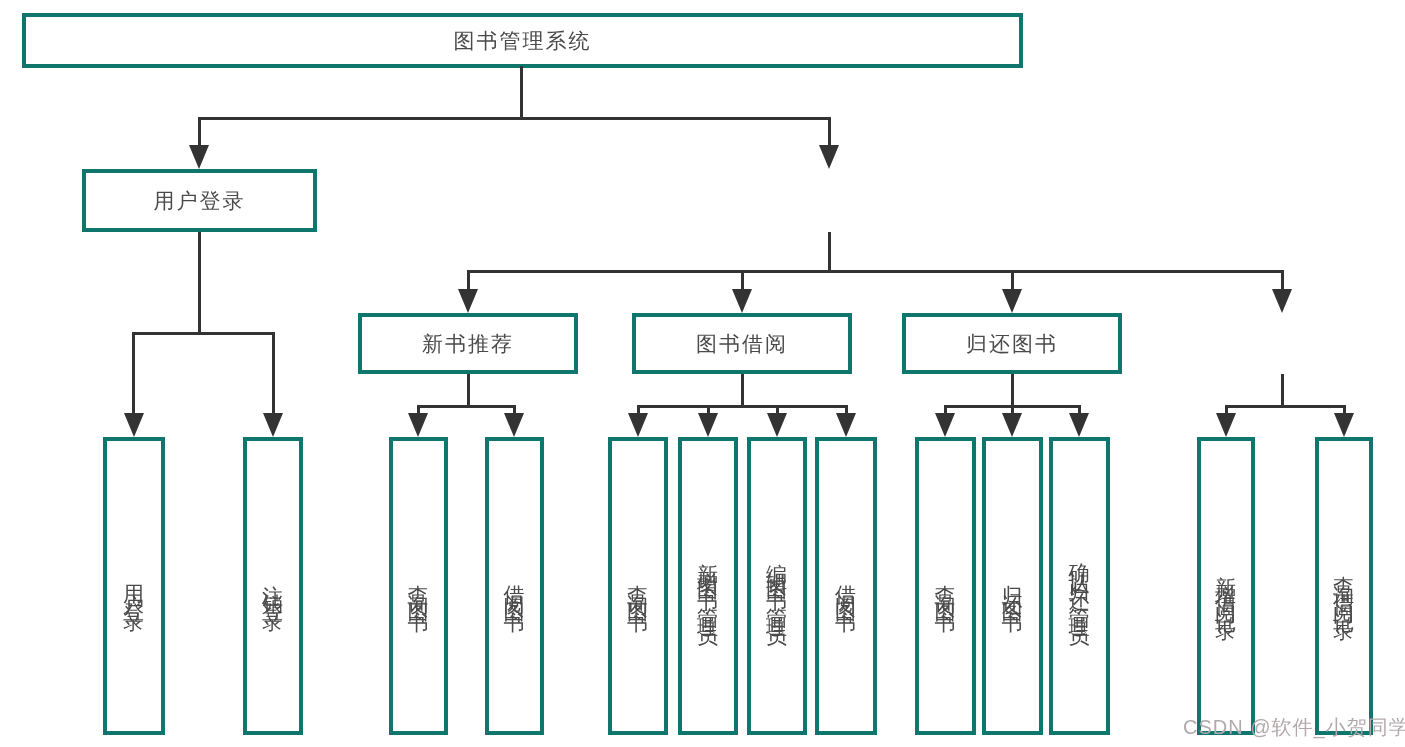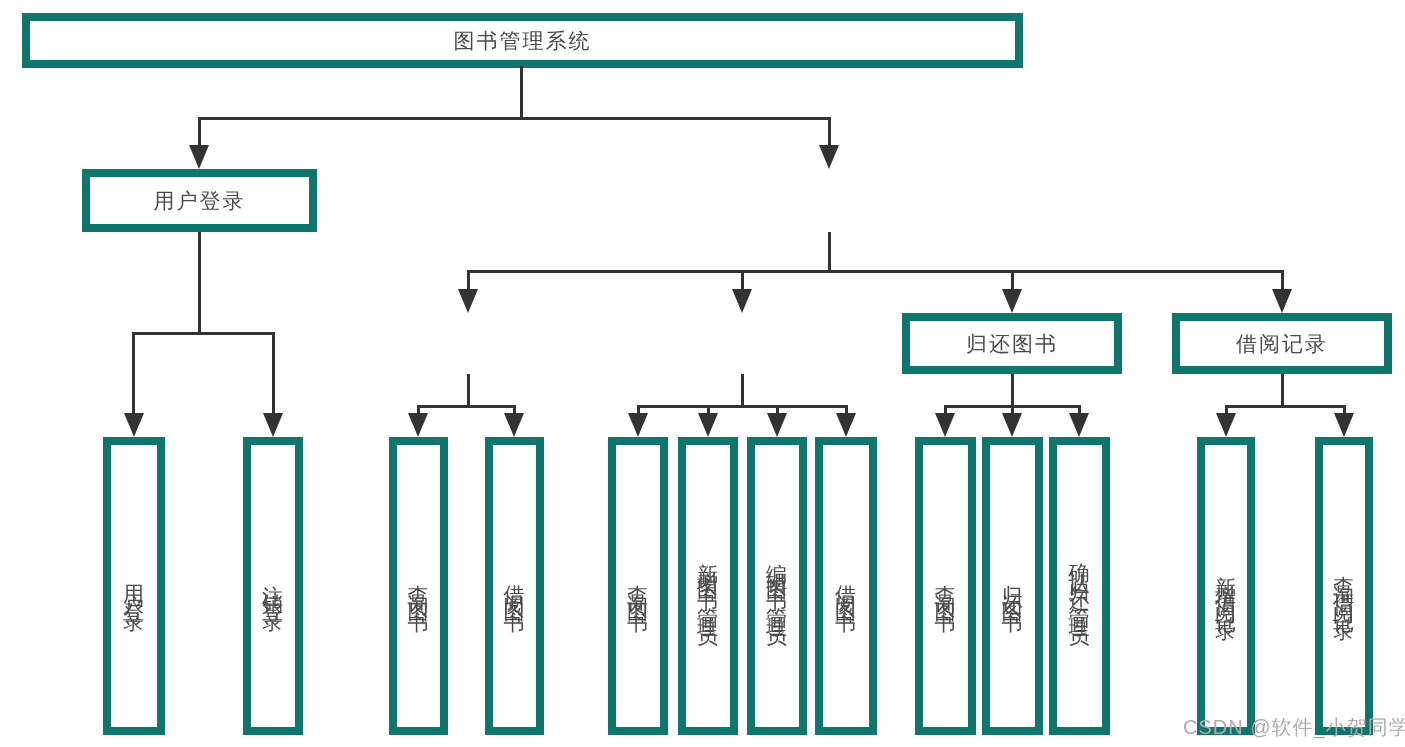--- a/index.html
+++ b/index.html
@@ -6,21 +6,21 @@
   #canvas{
     position:relative;
     width:1405px;height:747px;
     background:#ffffff;
     font-family:"Liberation Sans","DejaVu Sans",sans-serif;
     overflow:hidden;
   }
   .box{
     position:absolute;
     box-sizing:border-box;
-    border:8px solid #0f766e;
+    border:4px solid #0f766e;
     background:#ffffff;
     display:flex;
     align-items:center;
     justify-content:center;
   }
   .box .label{
     color:#4a4a4a;
     font-size:21px;
     letter-spacing:2px;
     white-space:nowrap;
@@ -55,25 +55,28 @@
 <div id="canvas">
 
   <div class="box" style="left:22px;top:13px;width:1001px;height:55px;">
     <span class="label">图书管理系统</span>
   </div>
 
   <div class="box" style="left:82px;top:169px;width:235px;height:63px;">
     <span class="label">用户登录</span>
   </div>
 
+  <div class="box" style="left:358px;top:313px;width:220px;height:61px;">
+    <span class="label">新书推荐</span>
+  </div>
+  <div class="box" style="left:632px;top:313px;width:220px;height:61px;">
+    <span class="label">图书借阅</span>
+  </div>
   <div class="box" style="left:902px;top:313px;width:220px;height:61px;">
     <span class="label">归还图书</span>
-  </div>
-  <div class="box" style="left:1172px;top:313px;width:220px;height:61px;">
-    <span class="label">借阅记录</span>
   </div>
 
   <div class="box vbox" style="left:103px;top:437px;width:62px;height:298px;">
     <span class="label">用户登录</span>
   </div>
   <div class="box vbox" style="left:243px;top:437px;width:60px;height:298px;">
     <span class="label">注销登录</span>
   </div>
 
   <div class="box vbox" style="left:389px;top:437px;width:59px;height:298px;">

